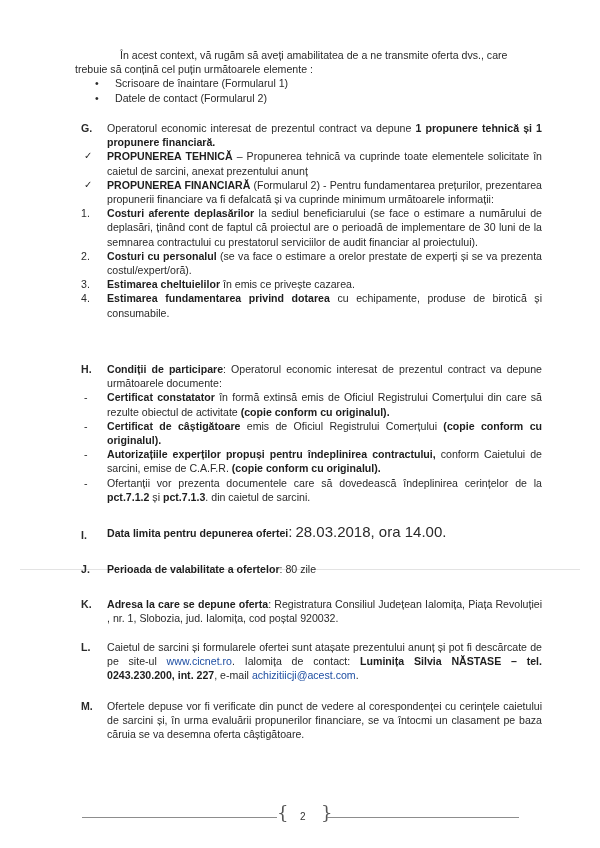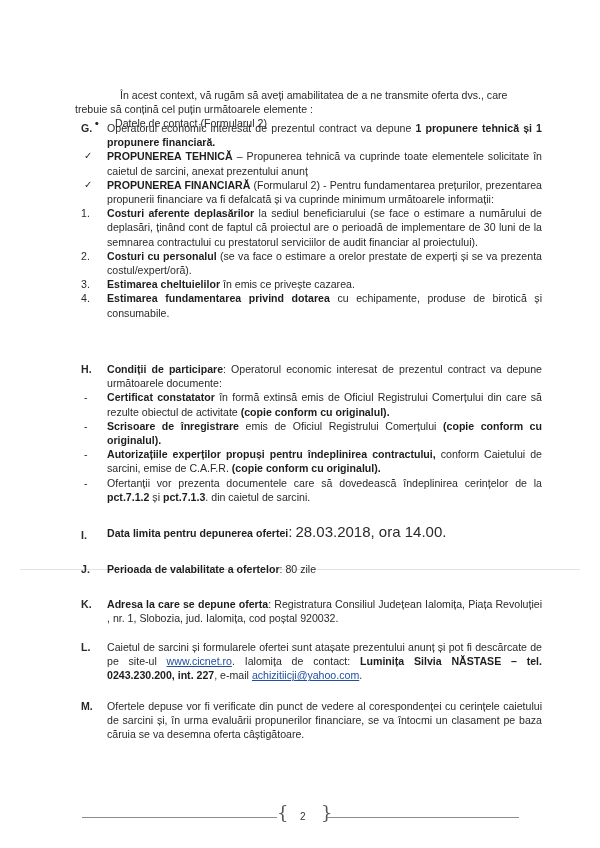--- a/index.html
+++ b/index.html
@@ -13,36 +13,37 @@
   .page { position: absolute; left: 0; top: 0; width: 600px; height: 848px; }
   b { font-weight: bold; color: #1e1e1e; }
   .block { position: absolute; left: 75px; width: 467px; }
   .just { text-align: justify; }
   .row { position: relative; padding-left: 32px; }
   .marker { position: absolute; left: 6px; top: 0; font-weight: bold; }
   .marker.plain { font-weight: normal; }
   .bullet { position: absolute; left: 20px; top: 0; }
   .check { position: absolute; left: 9px; top: 0; font-size: 10px; }
   .dash { position: absolute; left: 9px; top: 0; }
-  .link { color: #1f4fa3; text-decoration: underline; }
+  .link { color: #1f4fa3; }
   .big { font-size: 15px; }
   .rule-faint { position: absolute; left: 20px; width: 560px; height: 1px; background: #e3e3e3; }
   .footer-line { position: absolute; height: 1px; background: #8d8d8d; top: 817px; }
   .page-num { position: absolute; left: 300px; top: 810px; font-size: 10px; color: #333; }
   .brace { position: absolute; top: 806px; font-size: 18px; color: #555; font-family: "DejaVu Serif", serif; }
 </style>
 </head>
 <body>
 
 <div class="page">
 
   <div class="block" style="top:48px;">
-    <div style="text-indent:45px;margin-top:40px;">În acest context, vă rugăm să aveți amabilitatea de a ne transmite oferta dvs., care trebuie să conțină cel puțin următoarele elemente :</div>
+    <div style="text-indent:45px;">În acest context, vă rugăm să aveți amabilitatea de a ne transmite oferta dvs., care trebuie să conțină cel puțin următoarele elemente :</div>
     <div class="row" style="padding-left:40px;">
       <span class="bullet">•</span>
+      <span>Scrisoare de înaintare (Formularul 1)</span>
     </div>
     <div class="row" style="padding-left:40px;">
       <span class="bullet">•</span>
       <span>Datele de contact (Formularul 2)</span>
     </div>
   </div>
 
   <div class="block just" style="top:121px;">
     <div class="row">
       <span class="marker">G.</span>
@@ -78,21 +79,21 @@
     <div class="row">
       <span class="marker">H.</span>
       <b>Condiții de participare</b><span>: Operatorul economic interesat de prezentul contract  va depune următoarele documente:</span>
     </div>
     <div class="row">
       <span class="dash">-</span>
       <b>Certificat constatator</b><span> în formă extinsă emis de Oficiul Registrului Comerțului din care să rezulte obiectul de activitate </span><b>(copie conform cu originalul).</b>
     </div>
     <div class="row">
       <span class="dash">-</span>
-      <b>Scrisoare de înregistrare</b><span>  emis de Oficiul Registrului Comerțului </span><b>(copie conform cu originalul).</b>
+      <b>Certificat de câștigătoare</b><span>  emis de Oficiul Registrului Comerțului </span><b>(copie conform cu originalul).</b>
     </div>
     <div class="row">
       <span class="dash">-</span>
       <b>Autorizațiile  experților propuși pentru îndeplinirea contractului,</b><span> conform Caietului de sarcini,  emise de C.A.F.R. </span><b>(copie conform cu originalul).</b>
     </div>
     <div class="row">
       <span class="dash">-</span>
       <span>Ofertanții vor prezenta documentele care să dovedească  îndeplinirea cerințelor de la </span><b>pct.7.1.2</b><span> și </span><b>pct.7.1.3</b><span>. din caietul de sarcini.</span>
     </div>
   </div>
@@ -117,21 +118,21 @@
   <div class="block just" style="top:597px;">
     <div class="row">
       <span class="marker">K.</span>
       <b>Adresa la care se depune oferta</b><span>: Registratura Consiliul Județean Ialomița, Piața Revoluției ,  nr. 1, Slobozia, jud. Ialomița, cod poștal 920032.</span>
     </div>
   </div>
 
   <div class="block just" style="top:640px;">
     <div class="row">
       <span class="marker">L.</span>
-      <span>Caietul de sarcini și formularele ofertei sunt atașate prezentului anunț și pot fi descărcate  de pe site-ul </span><a class="link">www.cicnet.ro</a><span>. Ialomița de contact: </span><b>Luminița Silvia NĂSTASE – tel. 0243.230.200, int. 227</b><span>, e-mail </span><a class="link">achizitiicji@yahoo.com</a><span>.</span>
+      <span>Caietul de sarcini și formularele ofertei sunt atașate prezentului anunț și pot fi descărcate  de pe site-ul </span><a class="link">www.cicnet.ro</a><span>. Ialomița de contact: </span><b>Luminița Silvia NĂSTASE – tel. 0243.230.200, int. 227</b><span>, e-mail </span><a class="link">achizitiicji@acest.com</a><span>.</span>
     </div>
   </div>
 
   <div class="block just" style="top:699px;">
     <div class="row">
       <span class="marker">M.</span>
       <span>Ofertele depuse vor fi verificate din punct de vedere al  corespondenței cu cerințele caietului de sarcini și, în urma evaluării propunerilor financiare, se va întocmi un clasament pe baza căruia se va desemna oferta câștigătoare.</span>
     </div>
   </div>
 

